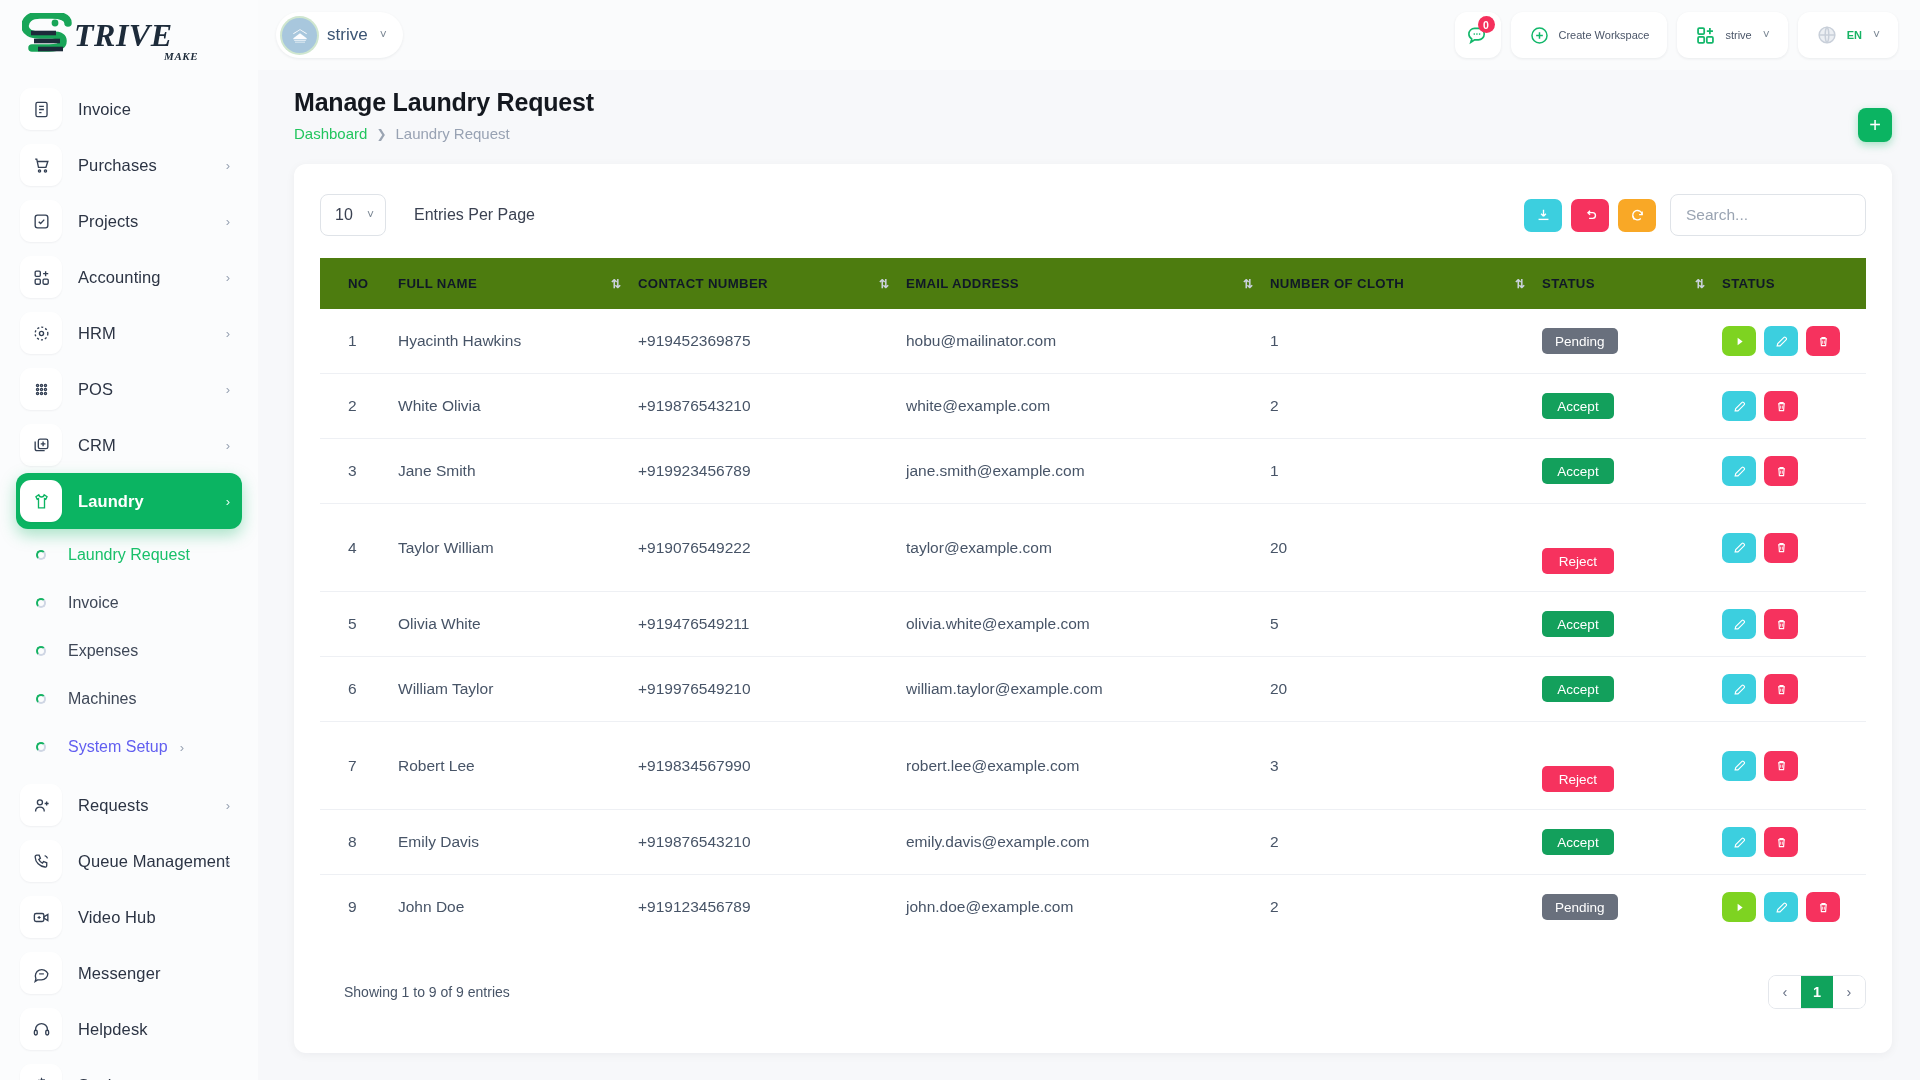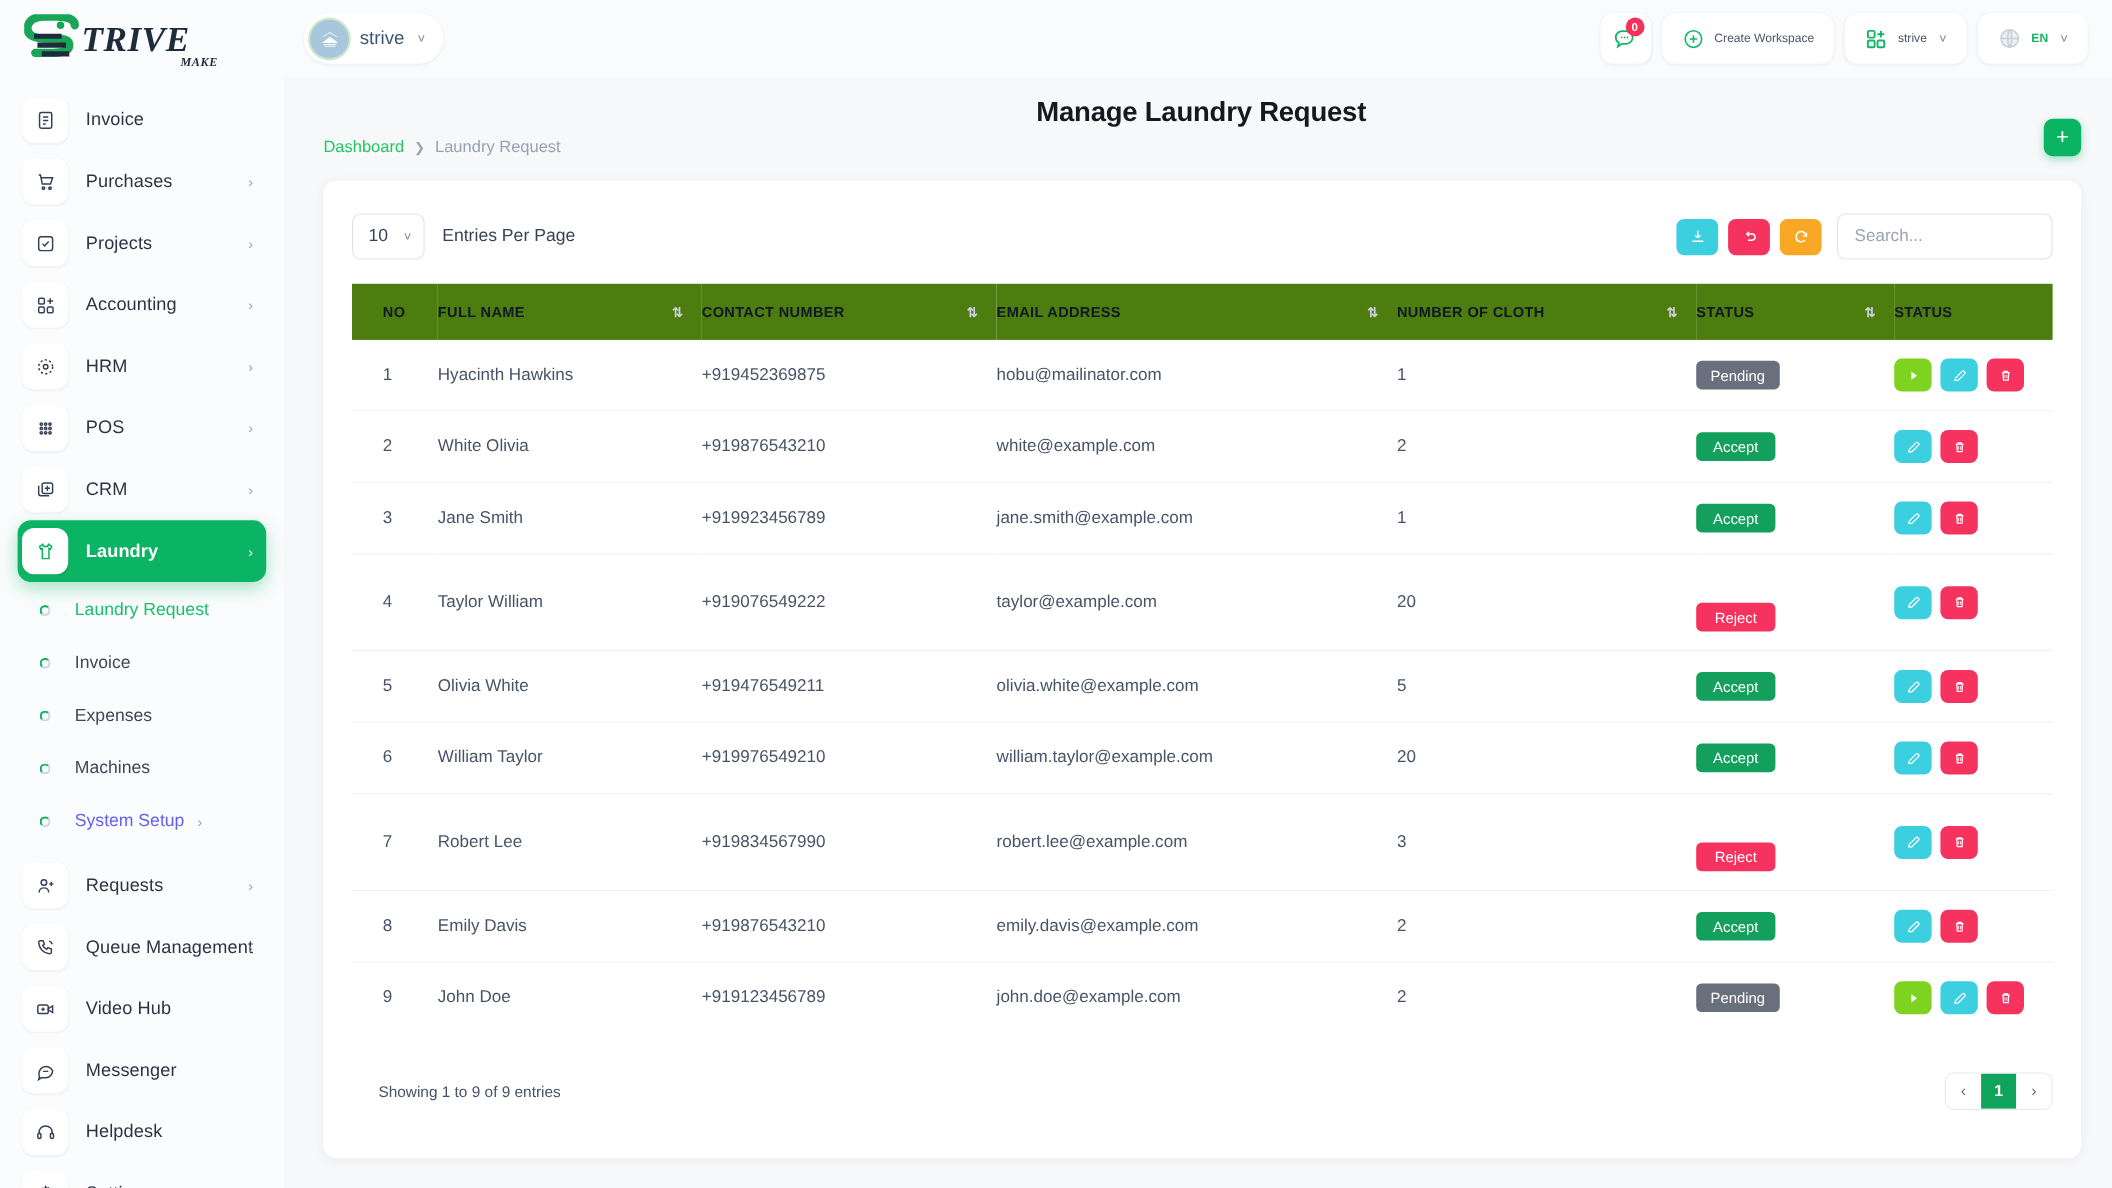--- a/index.html
+++ b/index.html
@@ -104,21 +104,21 @@
     display: flex; align-items: center; justify-content: center; padding: 0 4px;
   }
   .btn-wide {
     height: 46px; background: #fff; border-radius: 12px;
     display: flex; align-items: center; gap: 9px; padding: 0 18px;
     box-shadow: 0 1px 3px rgba(16,24,40,.07); cursor: pointer; margin-right: 10px;
   }
   .btn-wide .t { font-size: 11px; color: #4a5568; white-space: nowrap; }
 
   .page-head { padding: 18px 30px 0 36px; }
-  .page-title { font-size: 25px; font-weight: 700; color: #14181f; letter-spacing: -.2px; text-align: center; }
+  .page-title { font-size: 25px; font-weight: 700; color: #14181f; letter-spacing: -.2px; }
   .crumbs { margin-top: 8px; font-size: 15px; display: flex; align-items: center; gap: 9px; }
   .crumbs a { color: #22c55e; text-decoration: none; cursor: pointer; }
   .crumbs .sep { color: #9aa4b2; font-size: 12px; }
   .crumbs .cur { color: #98a2b3; }
 
   .add-fab {
     position: absolute; top: 108px; right: 28px;
     width: 34px; height: 34px; border-radius: 8px;
     background: #0bb462; color: #fff; border: none; cursor: pointer;
     font-size: 20px; line-height: 1; display: flex; align-items: center; justify-content: center;
@@ -129,21 +129,21 @@
     margin: 22px 28px 0 36px; background: #fff; border-radius: 12px;
     box-shadow: 0 2px 10px rgba(16,24,40,.05);
     padding: 30px 26px 44px 26px;
   }
   .card-top { display: flex; align-items: center; }
   .select-box {
     height: 42px; min-width: 66px; border: 1px solid #dfe3e8; border-radius: 8px;
     display: flex; align-items: center; justify-content: space-between; gap: 10px;
     padding: 0 11px 0 14px; font-size: 16px; color: #3b4252; cursor: pointer; background: #fff;
   }
-  .epp-label { margin-left: 16px; font-size: 16px; color: #3b4252; }
+  .epp-label { margin-left: 28px; font-size: 16px; color: #3b4252; }
   .tool-btns { display: flex; gap: 9px; margin-right: 14px; }
   .tool-btn {
     width: 38px; height: 33px; border-radius: 7px; border: none; cursor: pointer;
     display: flex; align-items: center; justify-content: center;
   }
   .tool-btn svg { width: 17px; height: 17px; stroke: #fff; fill: none; stroke-width: 1.9; }
   .search-box {
     width: 196px; height: 42px; border: 1px solid #dfe3e8; border-radius: 8px;
     padding: 0 15px; font-size: 15.5px; color: #475467; background: #fff;
   }

